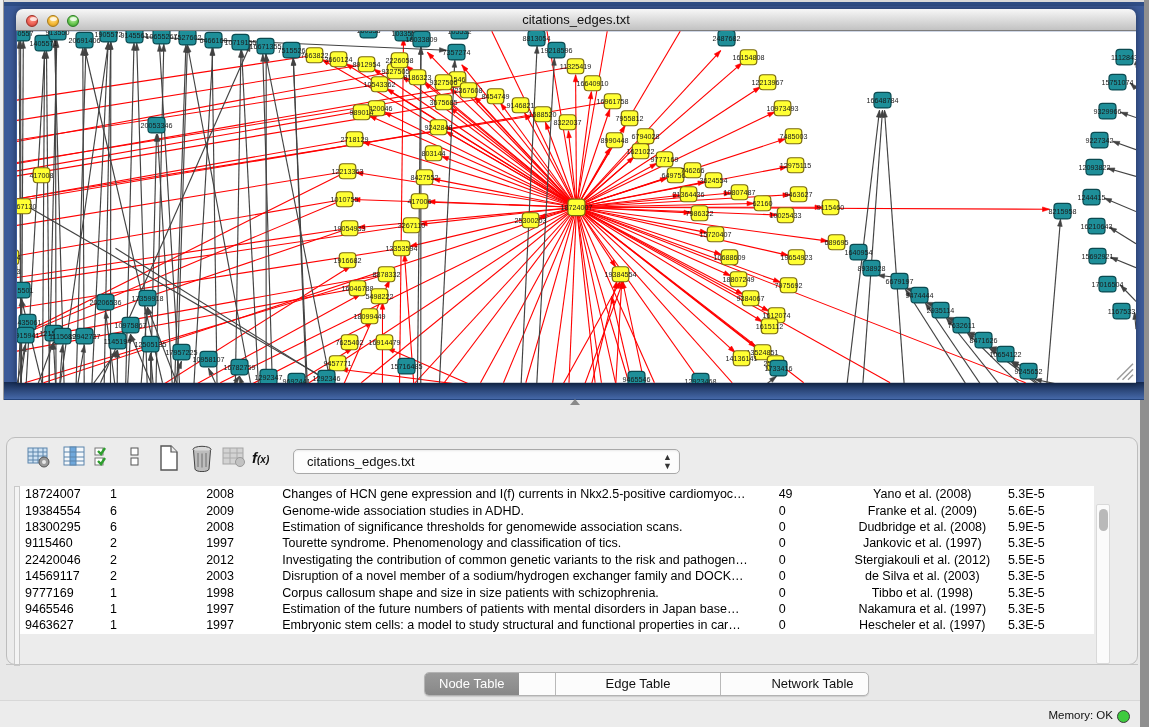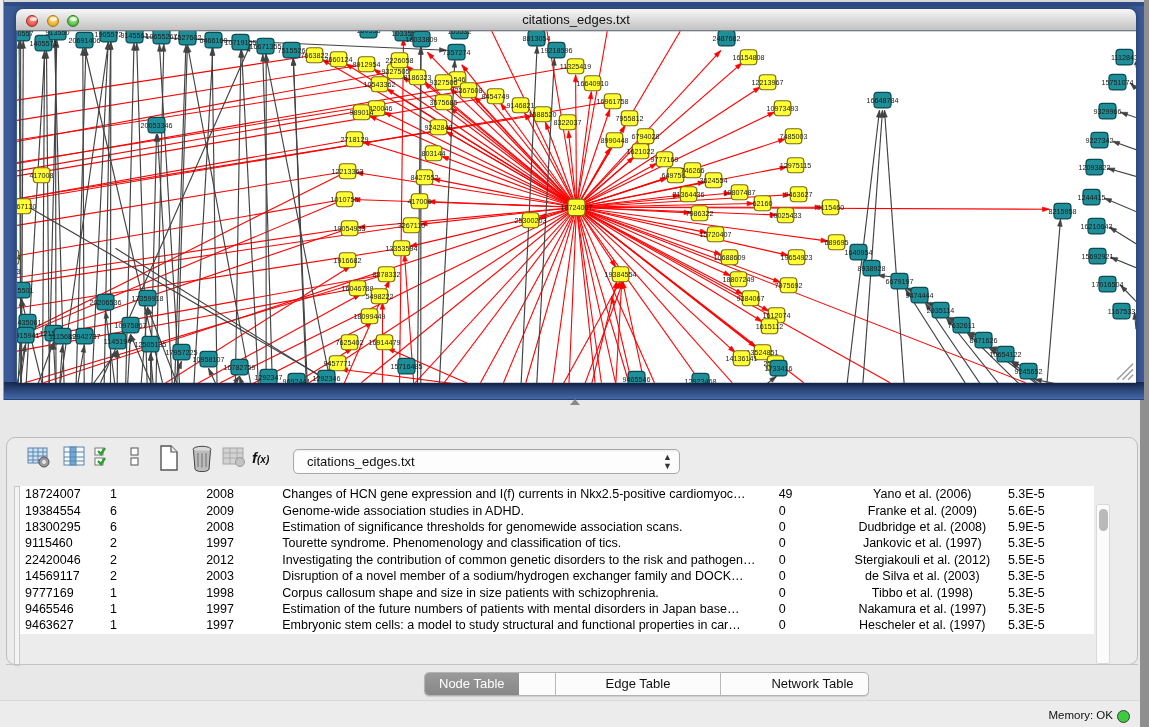--- a/index.html
+++ b/index.html
@@ -841,21 +841,21 @@
             <col style="width:159px">
             <col style="width:92px">
       </colgroup>
       <tbody>
       <tr>
               <td class="c1">18724007</td>
               <td class="c2">1</td>
               <td class="c3">2008</td>
               <td class="c4">Changes of HCN gene expression and I(f) currents in Nkx2.5‑positive cardiomyoc…</td>
               <td class="c5">49</td>
-              <td class="c6">Yano et al. (2006)</td>
+              <td class="c6">Yano et al. (2008)</td>
               <td class="c7">5.3E‑5</td>
             </tr>
 <tr>
               <td class="c1">19384554</td>
               <td class="c2">6</td>
               <td class="c3">2009</td>
               <td class="c4">Genome‑wide association studies in ADHD.</td>
               <td class="c5">0</td>
               <td class="c6">Franke et al. (2009)</td>
               <td class="c7">5.6E‑5</td>
@@ -875,21 +875,21 @@
               <td class="c3">1997</td>
               <td class="c4">Tourette syndrome. Phenomenology and classification of tics.</td>
               <td class="c5">0</td>
               <td class="c6">Jankovic et al. (1997)</td>
               <td class="c7">5.3E‑5</td>
             </tr>
 <tr>
               <td class="c1">22420046</td>
               <td class="c2">2</td>
               <td class="c3">2012</td>
-              <td class="c4">Investigating the contribution of common genetic disorders to the risk and pathogen…</td>
+              <td class="c4">Investigating the contribution of common genetic variants to the risk and pathogen…</td>
               <td class="c5">0</td>
               <td class="c6">Stergiakouli et al. (2012)</td>
               <td class="c7">5.5E‑5</td>
             </tr>
 <tr>
               <td class="c1">14569117</td>
               <td class="c2">2</td>
               <td class="c3">2003</td>
               <td class="c4">Disruption of a novel member of a sodium/hydrogen exchanger family and DOCK…</td>
               <td class="c5">0</td>

